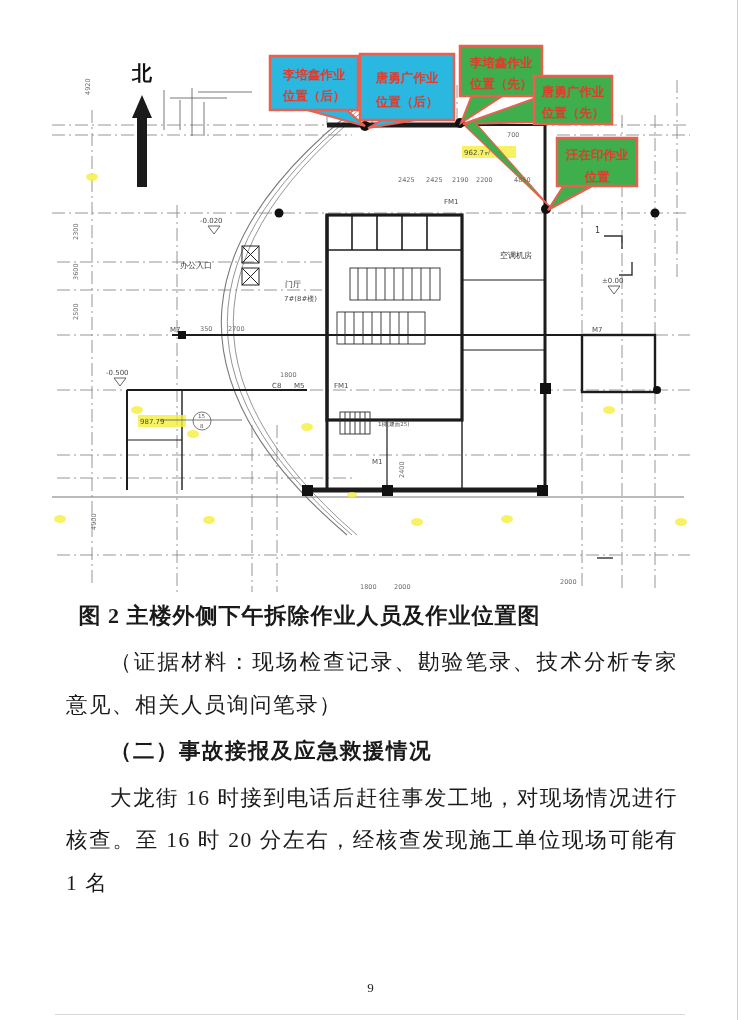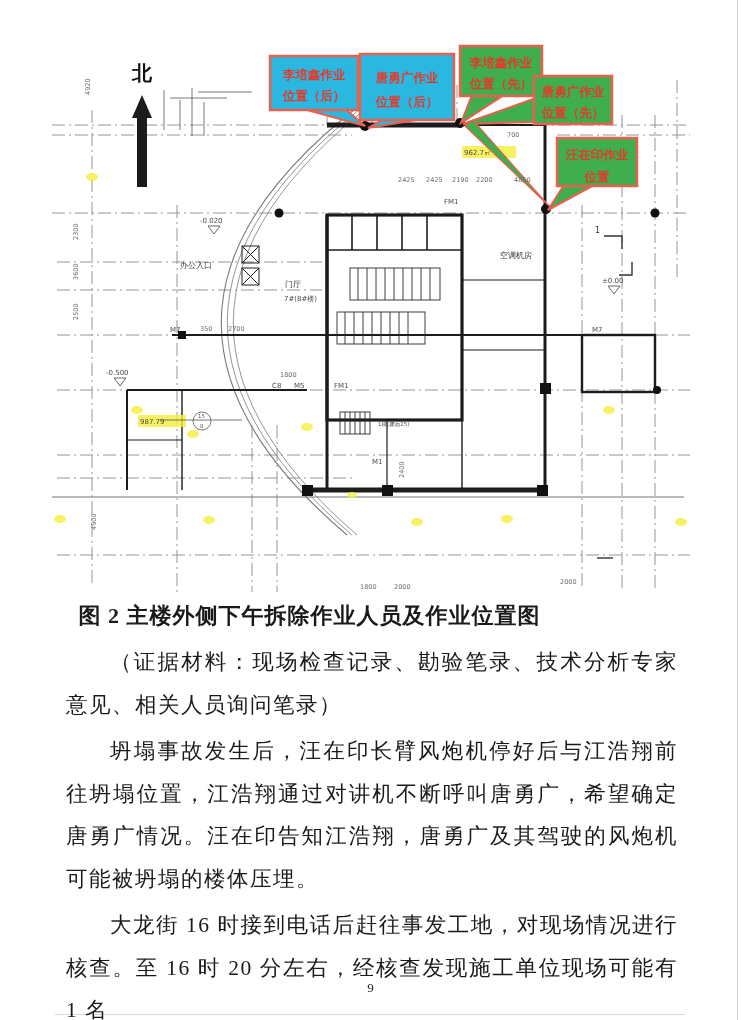--- a/index.html
+++ b/index.html
@@ -277,17 +277,17 @@
     <circle cx="150" cy="381" r="9" fill="none" stroke="#555" stroke-width="0.8"></circle>
     <line x1="108" y1="380" x2="190" y2="380" stroke="#555" stroke-width="0.8"></line>
   </g>
 </svg>
 </div>
 
 <div class="caption">图 2 主楼外侧下午拆除作业人员及作业位置图</div>
 
 <div class="bodytext">
   <p>（证据材料：现场检查记录、勘验笔录、技术分析专家意见、相关人员询问笔录）</p>
-  <p>坍塌事故发生后，汪在印长臂风炮机停好后与江浩翔前往坍塌位置，江浩翔通过对讲机不断呼叫唐勇广，希望确定唐勇广情况。汪在印告知江浩翔，唐勇广及其驾驶的风炮机可能被坍塌的楼体压埋。</p>
+  <p class="bold">（二）事故接报及应急救援情况</p>
   <p>大龙街 16 时接到电话后赶往事发工地，对现场情况进行核查。至 16 时 20 分左右，经核查发现施工单位现场可能有 1 名</p>
 </div>
 
 <div class="pagenum">9</div>
 
 </body></html>

